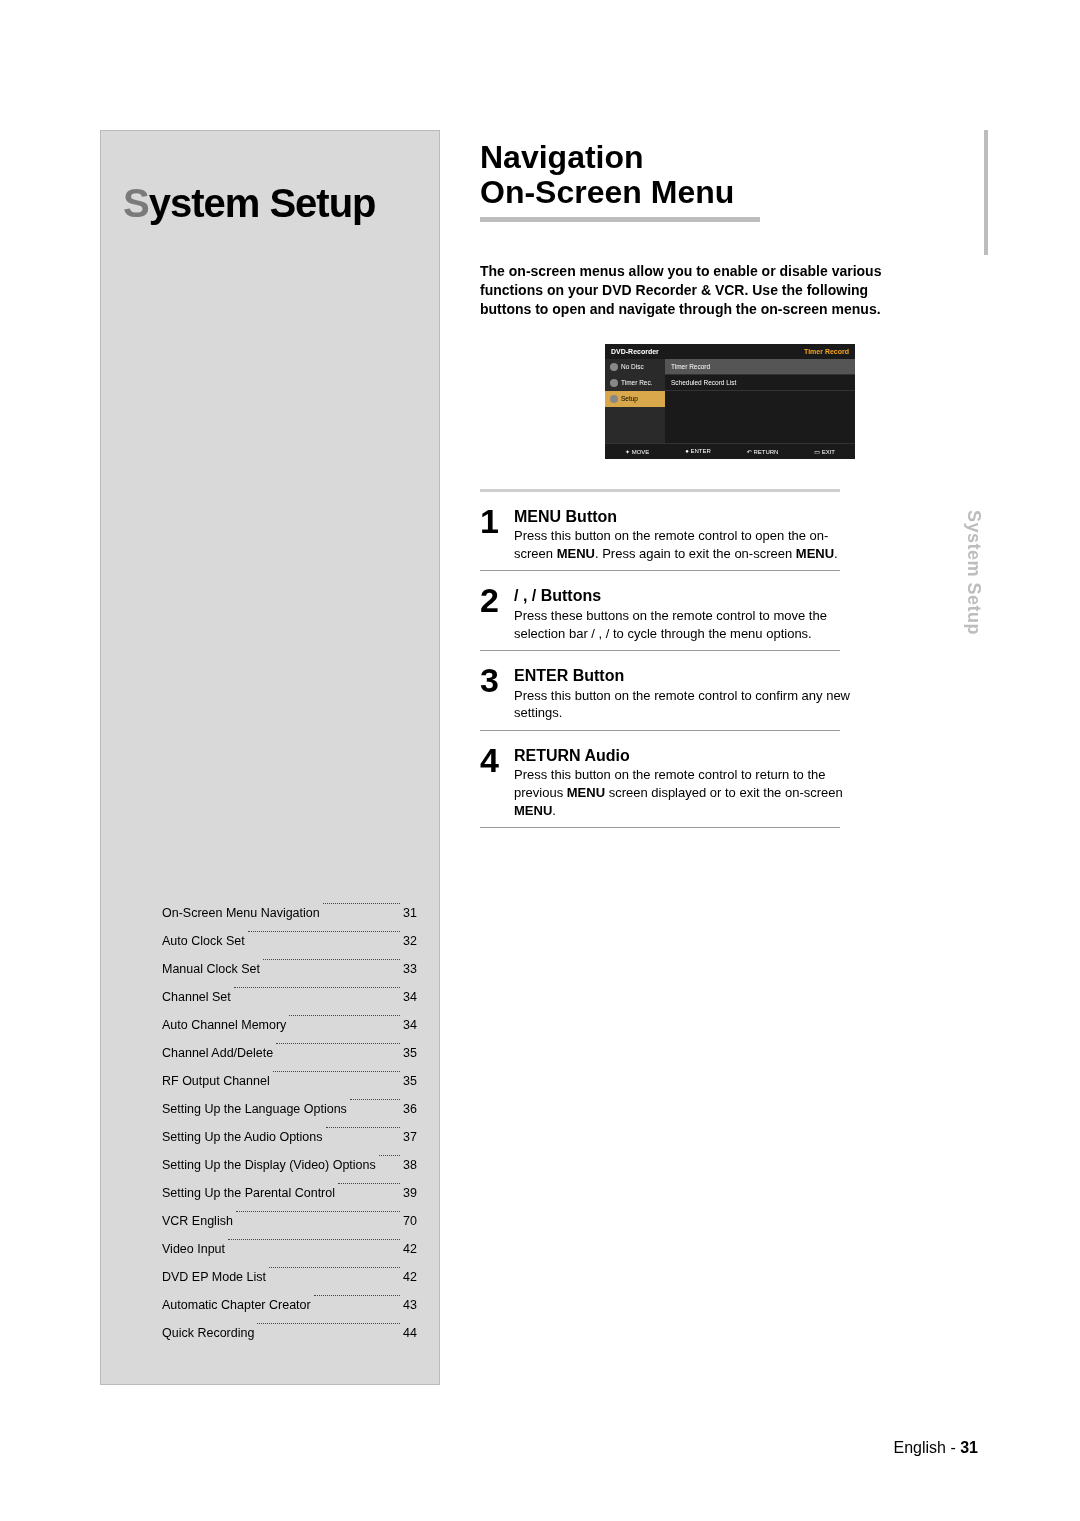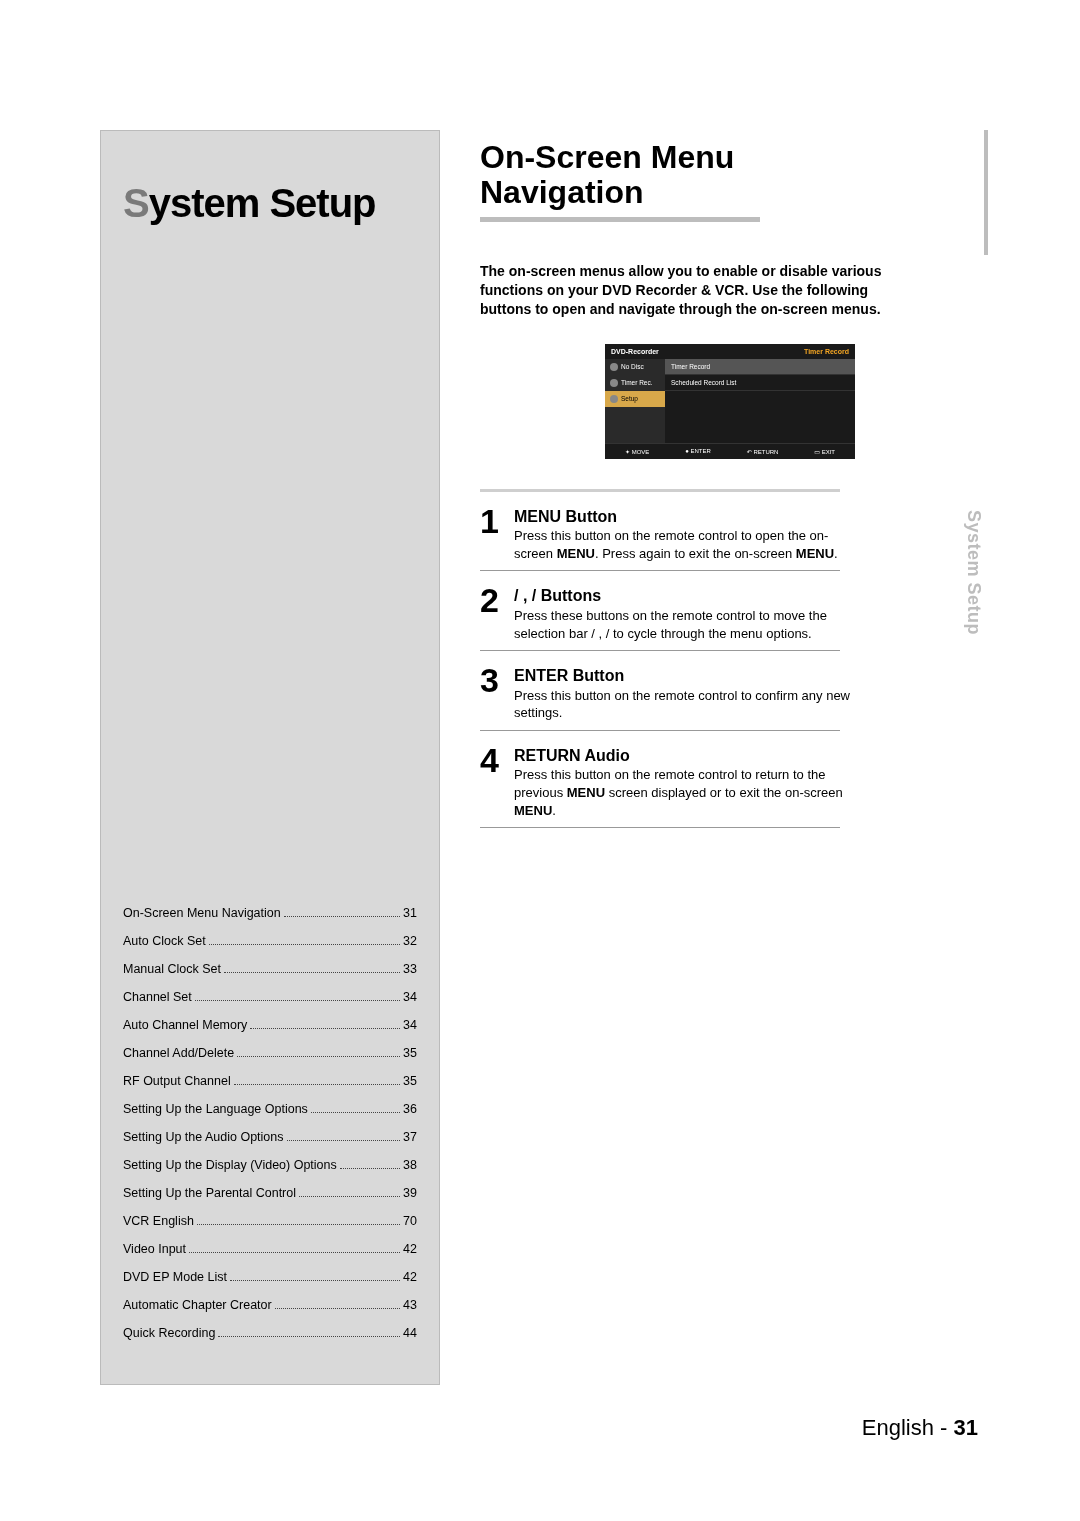--- a/index.html
+++ b/index.html
@@ -31,23 +31,24 @@
       margin-bottom: auto;
     }
     .left-title .accent { color: #7a7a7a; }
     .toc {
       width: 100%;
       font-size: 12.5px;
       margin-top: 680px;
     }
     .toc-row {
       display: flex;
-      align-items: flex-end;
+      align-items: flex-start;
       margin-bottom: 14px;
       white-space: nowrap;
+      margin-left: 39px;
     }
     .toc-label { flex: 0 0 auto; }
     .toc-dots {
       flex: 1 1 auto;
       border-bottom: 1.5px dotted #444;
       margin: 0 3px;
       position: relative;
       top: -3px;
     }
     .toc-page { flex: 0 0 auto; }
@@ -162,23 +163,23 @@
     .side-bar {
       position: absolute;
       right: 92px;
       top: 130px;
       width: 4px;
       height: 125px;
       background: #bdbdbd;
     }
     .footer {
       position: absolute;
-      bottom: 80px;
+      bottom: 64px;
       right: 102px;
-      font-size: 22px;
+      font-size: 16px;
     }
     .footer b { font-weight: bold; }
   </style>
 </head>
 <body>
 
 <div class="side-bar"></div>
 
 <div class="page-content">
 
@@ -265,22 +266,22 @@
         <div class="toc-row">
           <span class="toc-label">Quick Recording</span>
           <span class="toc-dots"></span>
           <span class="toc-page">44</span>
         </div>
       </div>
   </div>
 
   <div class="right-col">
     <div class="right-heading">
+      <div>Navigation</div>
       <div>On-Screen Menu</div>
-      <div>Navigation</div>
     </div>
     <div class="right-heading-rule"></div>
 
     <div class="intro-text">The on-screen menus allow you to enable or disable various functions on your DVD Recorder &amp; VCR. Use the following buttons to open and navigate through the on-screen menus.</div>
 
     <div class="osd">
       <div class="osd-header">
         <span>DVD-Recorder</span>
         <span>Timer Record</span>
       </div>

